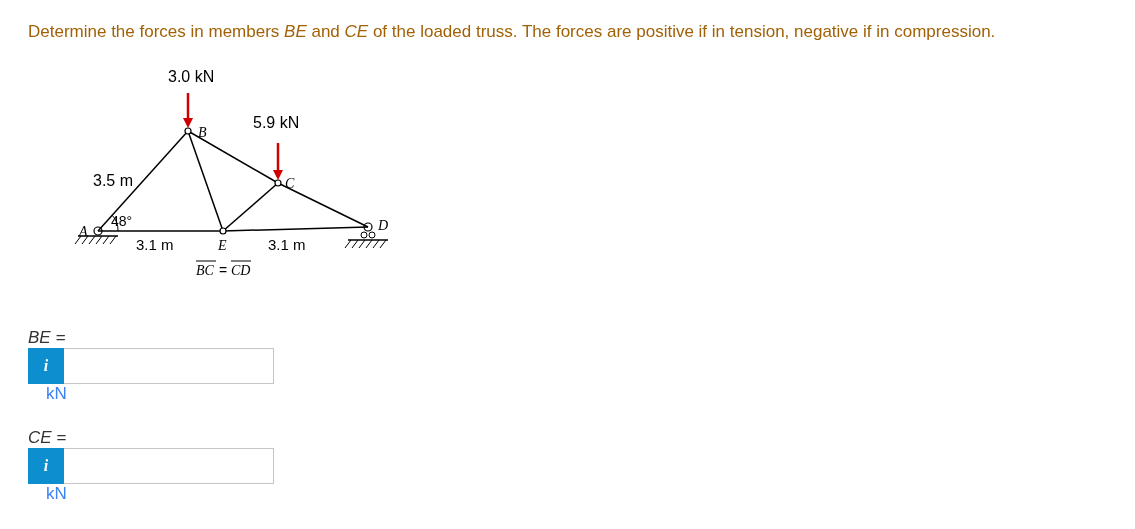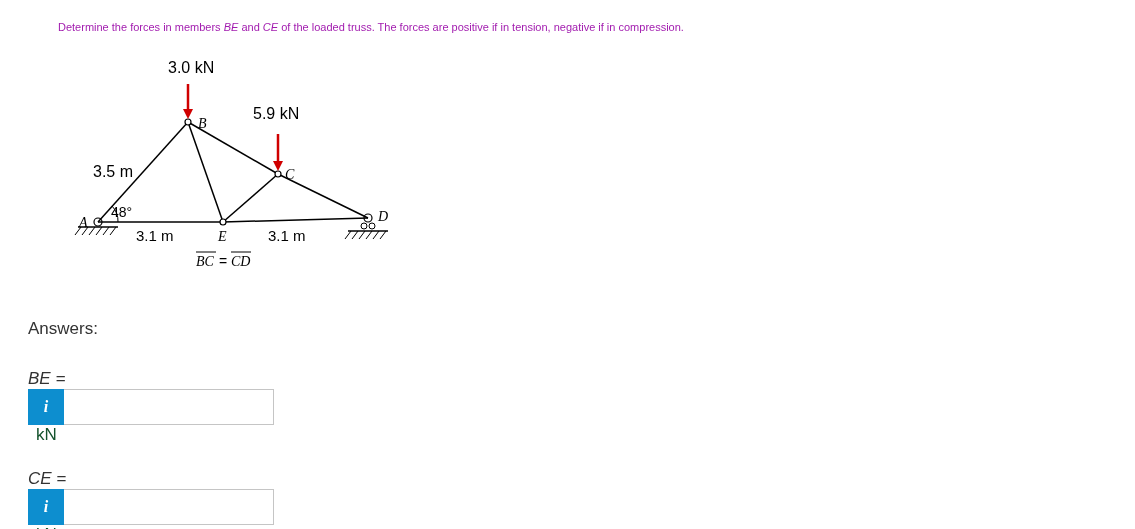--- a/index.html
+++ b/index.html
@@ -8,25 +8,24 @@
       box-sizing: border-box;
     }
     body {
       font-family: 'Segoe UI', Tahoma, Geneva, Verdana, sans-serif;
       background: #ffffff;
       padding: 20px 28px;
       width: 1135px;
       color: #333;
     }
     .question-text {
-      font-size: 11px;
-      color: #a21caf;
+      font-size: 17px;
+      color: #a16207;
       margin-bottom: 24px;
       line-height: 1.4;
-      margin-left: 30px;
     }
     .question-text em {
       font-style: italic;
     }
     .diagram-container {
       margin: 20px 0 30px 20px;
       position: relative;
       width: 360px;
       height: 230px;
       text-decoration: underline;
@@ -78,22 +77,22 @@
       height: 36px;
       width: 210px;
       border: 1px solid #c5c5c5;
       border-left: none;
       padding: 0 10px;
       font-size: 15px;
       outline: none;
     }
     .unit-label {
       font-size: 17px;
-      color: #14532d;
-      margin-left: 8px;
+      color: #3b82f6;
+      margin-left: 18px;
     }
   </style>
 </head>
 <body>
 
 <div class="question-text">
   <span>Determine the forces in members </span><em>BE</em><span> and </span><em>CE</em><span> of the loaded truss. The forces are positive if in tension, negative if in compression.</span>
 </div>
 
 <div class="diagram-container">
@@ -162,21 +161,20 @@
 
     <line x1="148" y1="193" x2="168" y2="193" stroke="#000" stroke-width="1"></line>
     <text x="148" y="207" font-size="14" font-style="italic" font-family="Georgia">BC</text>
     <text x="171" y="207" font-size="14" font-family="Arial">=</text>
     <line x1="183" y1="193" x2="203" y2="193" stroke="#000" stroke-width="1"></line>
     <text x="183" y="207" font-size="14" font-style="italic" font-family="Georgia">CD</text>
   </svg>
 </div>
 
 <div class="answers-section">
-  <div class="answers-label">Answers:</div>
 
   <div class="answer-row">
     <div class="answer-label">BE =</div>
     <div class="input-wrapper">
       <div class="info-icon">i</div>
       <input type="text" class="answer-input" value="" style="">
     </div>
     <div class="unit-label">kN</div>
   </div>
 

